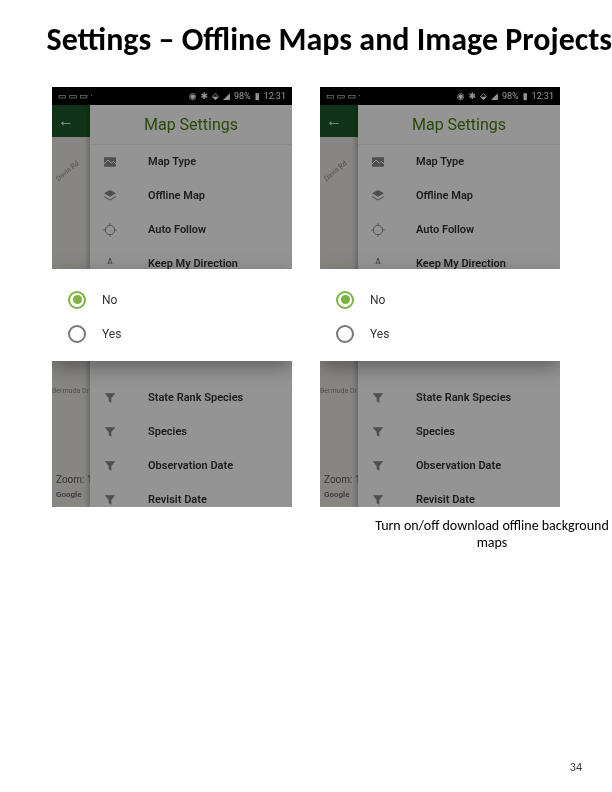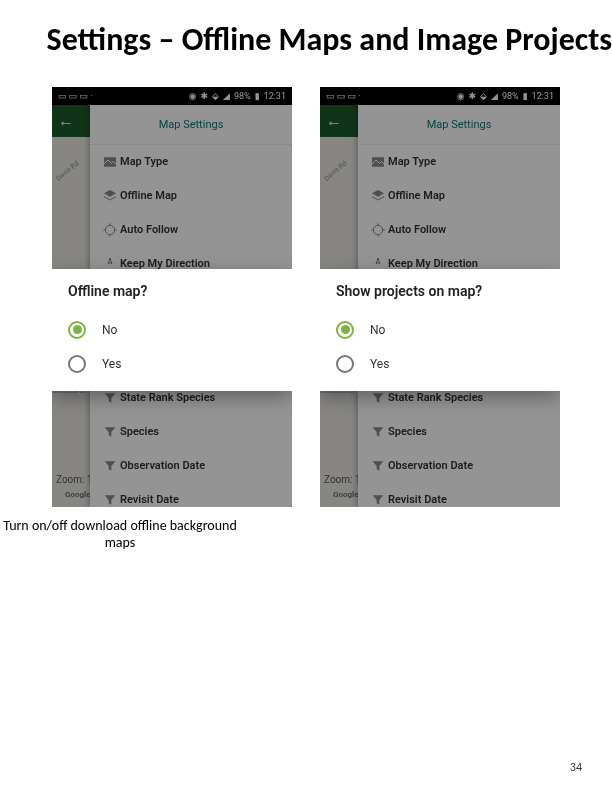--- a/index.html
+++ b/index.html
@@ -67,29 +67,29 @@
     left: 38px;
     width: 202px;
     background: #fff;
     z-index: 1;
     box-shadow: -2px 0 5px rgba(0,0,0,0.25);
     height: 402px;
   }
   .panel-header {
     height: 40px;
     display:flex; align-items:center; justify-content:center;
-    font-size: 11px;
-    color: #0f766e;
+    font-size: 16px;
+    color: #4d7c0f;
     border-bottom: 1px solid #eee;
   }
   .setting-row {
     height: 34px;
     display:flex; align-items:center;
     padding-left: 12px;
-    gap: 2px;
+    gap: 30px;
     font-size: 11px;
     color: #333;
     font-weight: 600;
   }
   .row-icon {
     width:16px; height:16px;
     display:flex; align-items:center; justify-content:center;
     color:#888;
   }
   .row-icon svg { width:16px; height:16px; stroke:#888; fill:none; stroke-width:1.5; }
@@ -125,21 +125,21 @@
     display:flex; align-items:center; justify-content:center;
   }
   .radio.unsel { border-color:#777; }
   .radio .dot {
     width:9px; height:9px; border-radius:50%;
     background:#7cb342;
   }
   
   .captions {
     display:flex;
-    justify-content: space-between;
+    justify-content: flex-end;
     gap: 28px;
     margin-top: 10px;
   }
   .caption {
     width: 240px;
     text-align:center;
     font-size: 14px;
     line-height: 1.25;
   }
   .pagenum {
@@ -147,32 +147,32 @@
     bottom: 18px;
     right: 30px;
     font-size: 12px;
     color:#333;
   }
   .zoom-label {
     position:absolute; left:4px; bottom:22px;
     font-size:10px; color:#555; z-index:1;
   }
   .google-label {
-    position:absolute; left:13px; bottom:8px;
+    position:absolute; left:4px; bottom:8px;
     font-size:8px; color:#666; z-index:1;
     font-weight:600;
   }
   .map-street {
     position:absolute; left:2px; top:80px;
     font-size:7px; color:#888; z-index:1;
     transform: rotate(-40deg);
   }
   .map-street2 {
     position:absolute; left:0px; top:300px;
-    font-size:7px; color:#888; z-index:1;font-family:Liberation Serif, serif;
+    font-size:7px; color:#888; z-index:1;
   }
 </style>
 </head>
 <body>
 
 <h1 class="page-title">Settings – Offline Maps and Image Projects</h1>
 
 <div class="shots">
 
   <div class="phone">
@@ -268,21 +268,20 @@
             </svg>
           </span>
         <span>Revisit Date</span>
       </div>
 
     </div>
 
     <div class="overlay"></div>
 
     <div class="dialog">
-      <div class="dialog-title">Offline map?</div>
       <div class="radio-row">
         <span class="radio">
             <span class="dot"></span>
           </span>
         <span>No</span>
       </div>
       <div class="radio-row">
         <span class="radio unsel"></span>
         <span>Yes</span>
       </div>
@@ -382,21 +381,20 @@
             </svg>
           </span>
         <span>Revisit Date</span>
       </div>
 
     </div>
 
     <div class="overlay"></div>
 
     <div class="dialog">
-      <div class="dialog-title">Show projects on map?</div>
       <div class="radio-row">
         <span class="radio">
             <span class="dot"></span>
           </span>
         <span>No</span>
       </div>
       <div class="radio-row">
         <span class="radio unsel"></span>
         <span>Yes</span>
       </div>

